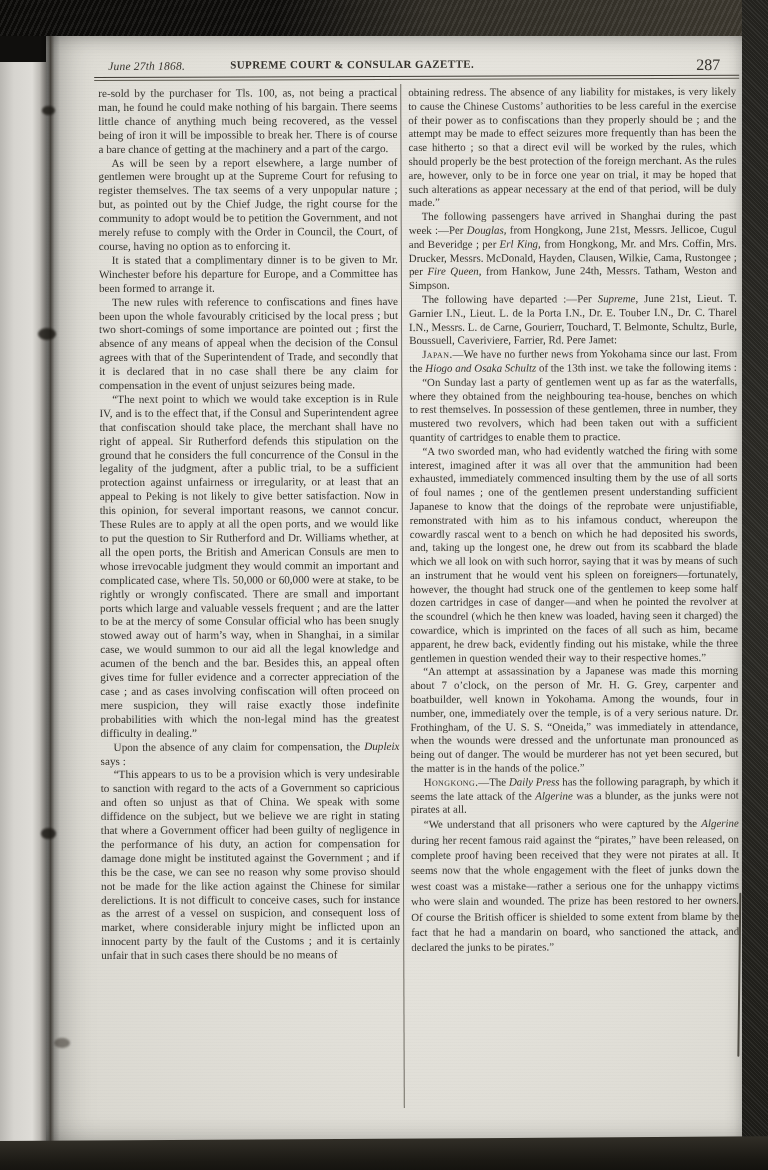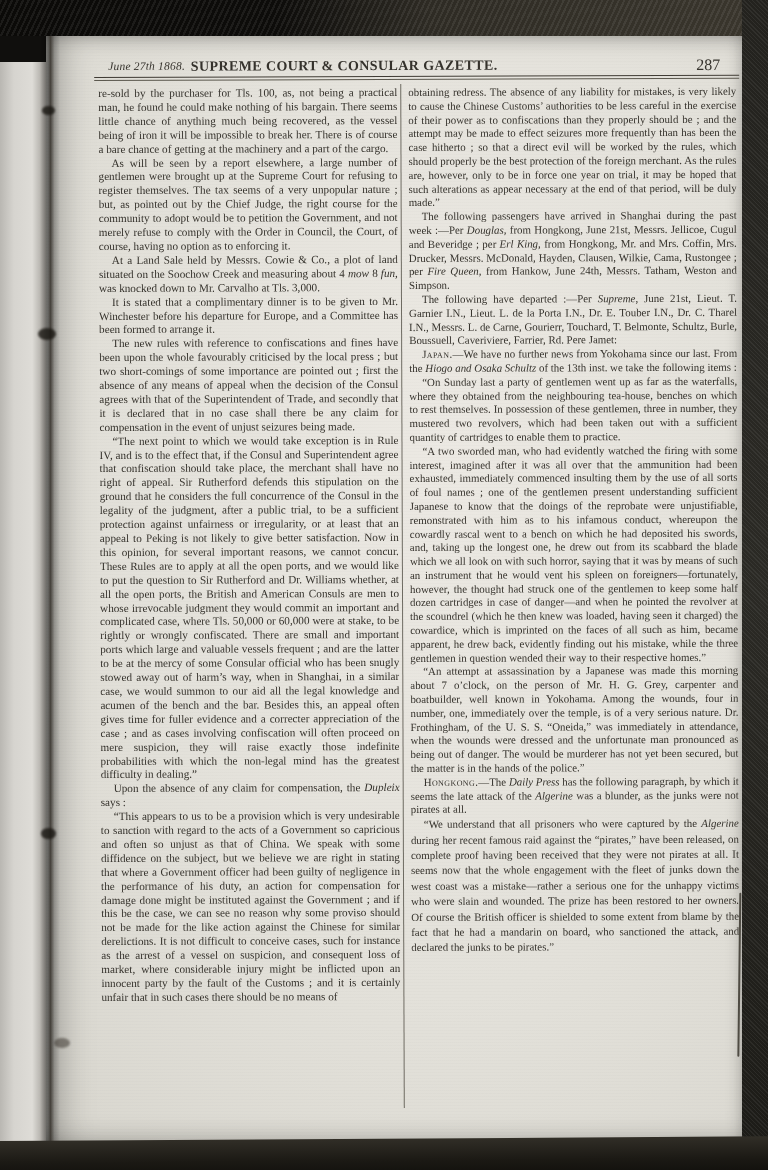--- a/index.html
+++ b/index.html
@@ -59,22 +59,22 @@
   .blob.b4 { left: 14px; top: 1002px; width: 16px; height: 10px; background: rgba(60,55,48,0.55); }
 
   
   .content { position: absolute; inset: 0; transform: rotate(-0.2deg); color: #35322c; }
 
   .hdr-date {
     position: absolute; left: 64px; top: 23px;
     font-style: italic; font-size: 11.5px; letter-spacing: 0.2px;
   }
   .hdr-title {
-    position: absolute; left: 300px; top: 22px; transform: translateX(-50%);
-    font-weight: bold; font-size: 14px; letter-spacing: 0.4px; white-space: nowrap;
+    position: absolute; left: 308px; top: 22px; transform: translateX(-50%);
+    font-weight: bold; font-size: 11px; letter-spacing: 0.4px; white-space: nowrap;
   }
   .hdr-pageno { position: absolute; left: 652px; top: 21px; font-size: 16px; }
   .hdr-rule {
     position: absolute; left: 50px; top: 40px; width: 645px; height: 2px;
     border-top: 1.2px solid #403c35; border-bottom: 1px solid #5c594f;
   }
 
   .col {
     position: absolute; top: 50px; overflow: hidden;
     text-align: justify;
@@ -106,21 +106,20 @@
     <div class="content">
 
       <span class="hdr-date">June 27th 1868.</span>
       <span class="hdr-title">SUPREME COURT &amp; CONSULAR GAZETTE.</span>
       <span class="hdr-pageno">287</span>
       <div class="hdr-rule"></div>
 
       <div class="col col-left">
           <p class="para">re-sold by the purchaser for Tls. 100, as, not being a practical man, he found he could make nothing of his bargain.  There seems little chance of anything much being recovered, as the vessel being of iron it will be impossible to break her.  There is of course a bare chance of getting at the machinery and a part of the cargo.</p>
           <p class="para indent">As will be seen by a report elsewhere, a large number of gentlemen were brought up at the Supreme Court for refusing to register themselves.  The tax seems of a very unpopular nature ; but, as pointed out by the Chief Judge, the right course for the community to adopt would be to petition the Government, and not merely refuse to comply with the Order in Council, the Court, of course, having no option as to enforcing it.</p>
-          <p class="para indent">At a Land Sale held by Messrs. Cowie &amp; Co., a plot of land situated on the Soochow Creek and measuring about 4 <i>mow</i> 8 <i>fun</i>, was knocked down to Mr. Carvalho at Tls. 3,000.</p>
           <p class="para indent">It is stated that a complimentary dinner is to be given to Mr. Winchester before his departure for Europe, and a Committee has been formed to arrange it.</p>
           <p class="para indent">The new rules with reference to confiscations and fines have been upon the whole favourably criticised by the local press ; but two short-comings of some importance are pointed out ; first the absence of any means of appeal when the decision of the Consul agrees with that of the Superintendent of Trade, and secondly that it is declared that in no case shall there be any claim for compensation in the event of unjust seizures being made.</p>
           <p class="para indent">“The next point to which we would take exception is in Rule IV, and is to the effect that, if the Consul and Superintendent agree that confiscation should take place, the merchant shall have no right of appeal.  Sir Rutherford defends this stipulation on the ground that he considers the full concurrence of the Consul in the legality of the judgment, after a public trial, to be a sufficient protection against unfairness or irregularity, or at least that an appeal to Peking is not likely to give better satisfaction.  Now in this opinion, for several important reasons, we cannot concur.  These Rules are to apply at all the open ports, and we would like to put the question to Sir Rutherford and Dr. Williams whether, at all the open ports, the British and American Consuls are men to whose irrevocable judgment they would commit an important and complicated case, where Tls. 50,000 or 60,000 were at stake, to be rightly or wrongly confiscated.  There are small and important ports which large and valuable vessels frequent ; and are the latter to be at the mercy of some Consular official who has been snugly stowed away out of harm’s way, when in Shanghai, in a similar case, we would summon to our aid all the legal knowledge and acumen of the bench and the bar.  Besides this, an appeal often gives time for fuller evidence and a correcter appreciation of the case ; and as cases involving confiscation will often proceed on mere suspicion, they will raise exactly those indefinite probabilities with which the non-legal mind has the greatest difficulty in dealing.”</p>
           <p class="para indent">Upon the absence of any claim for compensation, the <i>Dupleix</i> says :</p>
           <p class="para indent">“This appears to us to be a provision which is very undesirable to sanction with regard to the acts of a Government so capricious and often so unjust as that of China.  We speak with some diffidence on the subject, but we believe we are right in stating that where a Government officer had been guilty of negligence in the performance of his duty, an action for compensation for damage done might be instituted against the Government ; and if this be the case, we can see no reason why some proviso should not be made for the like action against the Chinese for similar derelictions.  It is not difficult to conceive cases, such for instance as the arrest of a vessel on suspicion, and consequent loss of market, where considerable injury might be inflicted upon an innocent party by the fault of the Customs ; and it is certainly unfair that in such cases there should be no means of</p>
         </div>
 
       <div class="divider"></div>
 
       <div class="col col-right">

